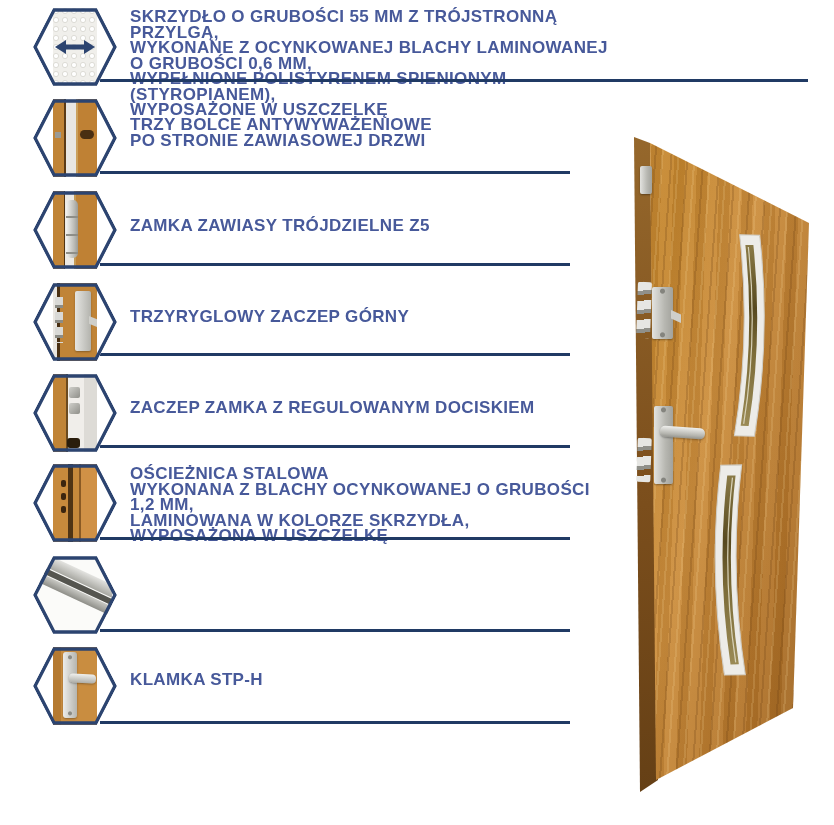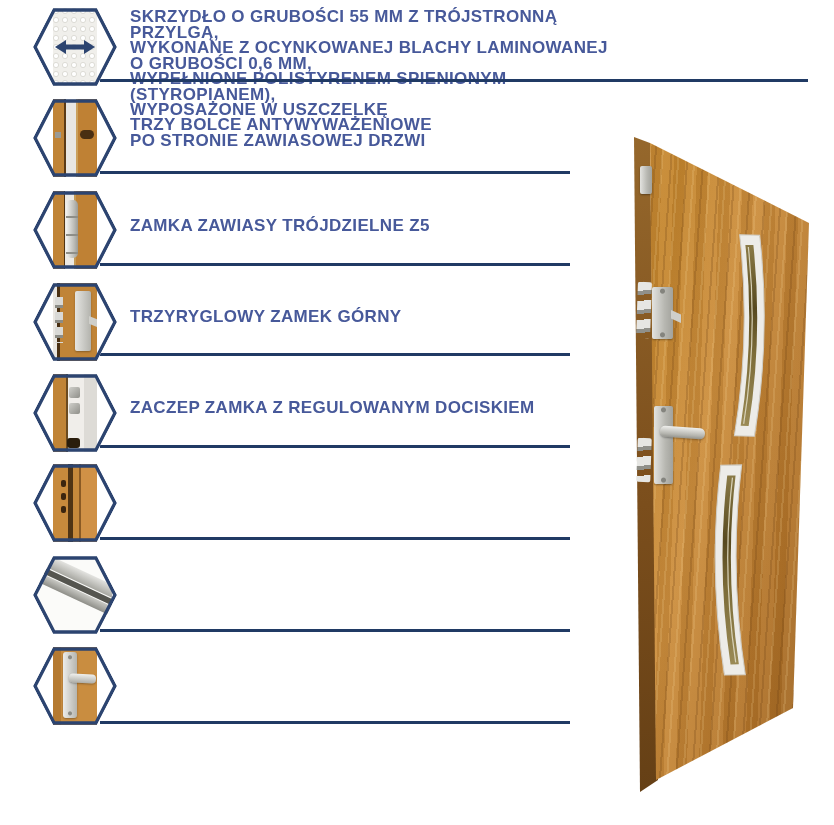--- a/index.html
+++ b/index.html
@@ -166,21 +166,21 @@
   <div class="hex hx4">
     <div class="hex-photo ph4">
       <div class="bolts"></div>
       <div class="plate"></div>
       <div class="latch"></div>
     </div>
     <svg class="outline" width="84" height="78">
       <polygon points="2,39 21,2 63,2 82,39 63,76 21,76" fill="none" stroke="#2c4470" stroke-width="3.5"></polygon>
     </svg>
   </div>
-  <div class="ftext tx4">TRZYRYGLOWY ZAMEK GÓRNY</div>
+  <div class="ftext tx4">TRZYRYGLOWY ZACZEP GÓRNY</div>
   <div class="sep sp4"></div>
 
   <div class="hex hx5">
     <div class="hex-photo ph5">
       <div class="hole1"></div>
       <div class="hole2"></div>
       <div class="slot"></div>
     </div>
     <svg class="outline" width="84" height="78">
       <polygon points="2,39 21,2 63,2 82,39 63,76 21,76" fill="none" stroke="#2c4470" stroke-width="3.5"></polygon>
@@ -192,20 +192,24 @@
   <div class="hex hx6">
     <div class="hex-photo ph6">
       <div class="h1"></div>
       <div class="h2"></div>
       <div class="h3"></div>
     </div>
     <svg class="outline" width="84" height="78">
       <polygon points="2,39 21,2 63,2 82,39 63,76 21,76" fill="none" stroke="#2c4470" stroke-width="3.5"></polygon>
     </svg>
   </div>
+  <div class="ftext tx6">OŚCIEŻNICA STALOWA
+WYKONANA Z BLACHY OCYNKOWANEJ O GRUBOŚCI 1,2 MM,
+LAMINOWANA W KOLORZE SKRZYDŁA,
+WYPOSAŻONA W USZCZELKĘ</div>
   <div class="sep sp6"></div>
 
   <div class="hex hx7">
     <div class="hex-photo ph7">
       <div class="bars">
         <div class="b1"></div>
         <div class="b2"></div>
         <div class="b3"></div>
       </div>
     </div>
@@ -217,20 +221,21 @@
 
   <div class="hex hx8">
     <div class="hex-photo ph8">
       <div class="plate"></div>
       <div class="lever"></div>
     </div>
     <svg class="outline" width="84" height="78">
       <polygon points="2,39 21,2 63,2 82,39 63,76 21,76" fill="none" stroke="#2c4470" stroke-width="3.5"></polygon>
     </svg>
   </div>
+  <div class="ftext tx8">KLAMKA STP-H</div>
   <div class="sep sp8"></div>
 
   <div class="door-wrap">
     <div class="door-edge"></div>
     <div class="door-face"></div>
 
     <svg class="glass glass-upper" viewBox="0 0 40 205">
       <defs>
         <linearGradient id="gl1" x1="0" y1="0" x2="0" y2="1">
           <stop offset="0" stop-color="#8a7a46"></stop>

